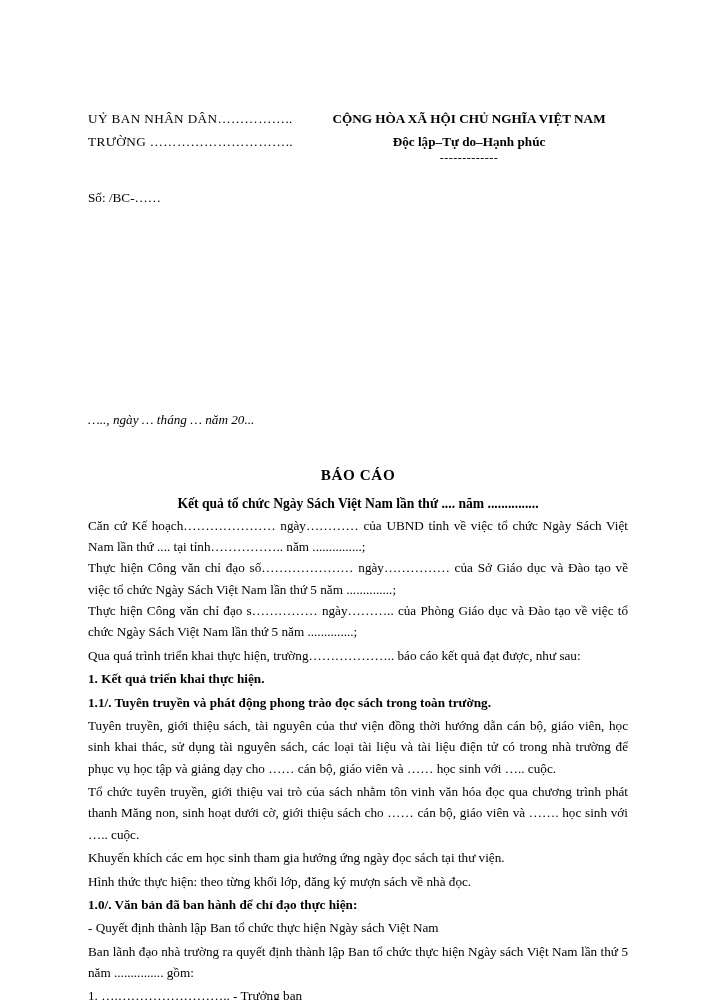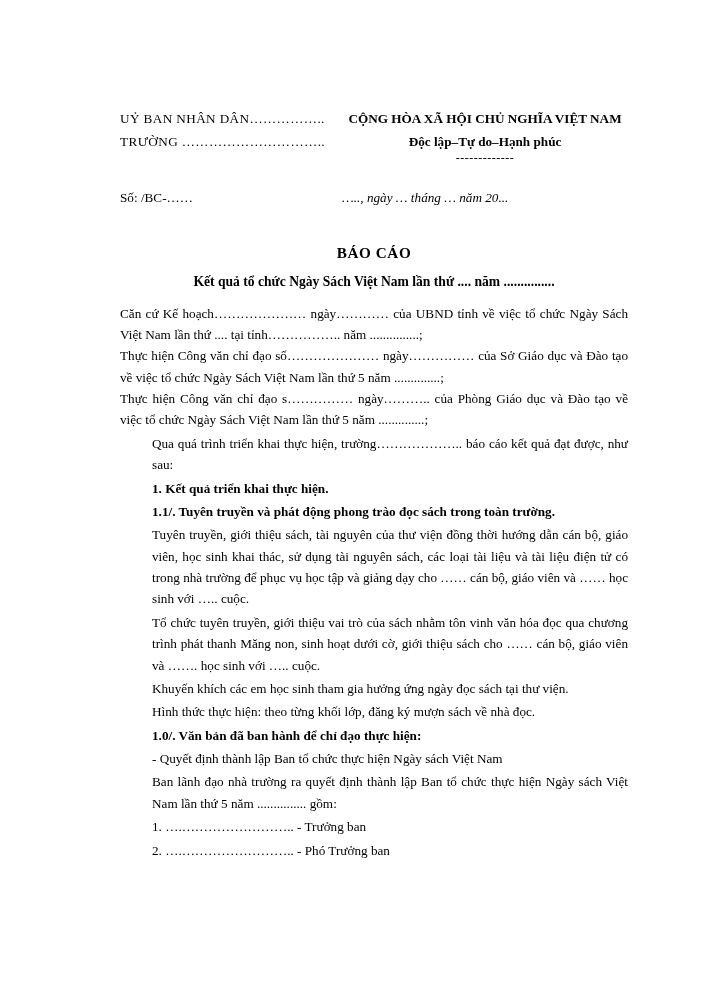--- a/index.html
+++ b/index.html
@@ -12,21 +12,21 @@
     height: 1000px;
     font-family: "Liberation Serif", "DejaVu Serif", serif;
     color: #000000;
     overflow: hidden;
   }
   .page {
     position: relative;
     width: 708px;
     height: 1000px;
     box-sizing: border-box;
-    padding: 108px 80px 0 120px;
+    padding: 108px 80px 0 88px;
   }
   .doc-body {
     font-size: 13.2px;
     line-height: 1.62;
   }
 
   
   .header {
     display: flex;
     flex-direction: row;
@@ -55,21 +55,21 @@
     text-align: center;
     font-size: 12px;
     line-height: 1.1;
     letter-spacing: 0.5px;
     margin-top: -1px;
   }
 
   
   .numdate {
     display: flex;
-    flex-direction: row;
+    flex-direction: column;
     align-items: baseline;
     margin-top: 24px;
   }
   .numdate .left {
     width: 222px;
     flex: 0 0 222px;
     font-size: 13.2px;
   }
   .numdate .right {
     flex: 1 1 auto;
@@ -92,28 +92,27 @@
     margin-top: 12px;
   }
 
   
   p.para {
     margin: 0;
     text-align: justify;
     text-justify: inter-word;
   }
   p.para.first {
-    margin-top: 13px;
+    margin-top: 3px;
   }
   p.bold {
     font-weight: bold;
   }
   p.spaced {
     margin-top: 2px;
-    margin-left: 32px;
   }
 </style>
 </head>
 <body>
 
 <div class="page">
 
   <div class="header">
     <div class="header-left">
       <div class="h-line dotted">UỶ BAN NHÂN DÂN……………..</div>

